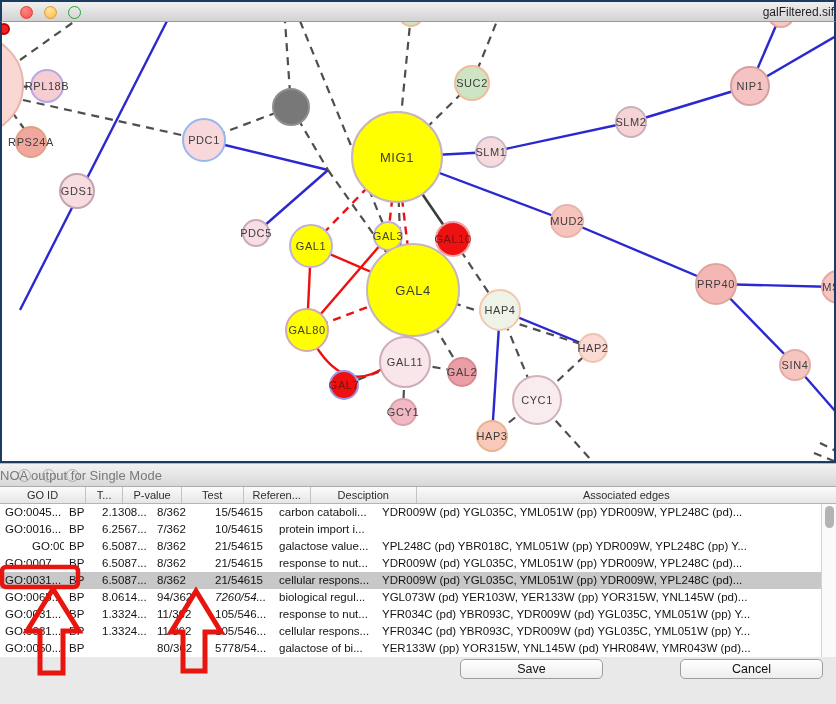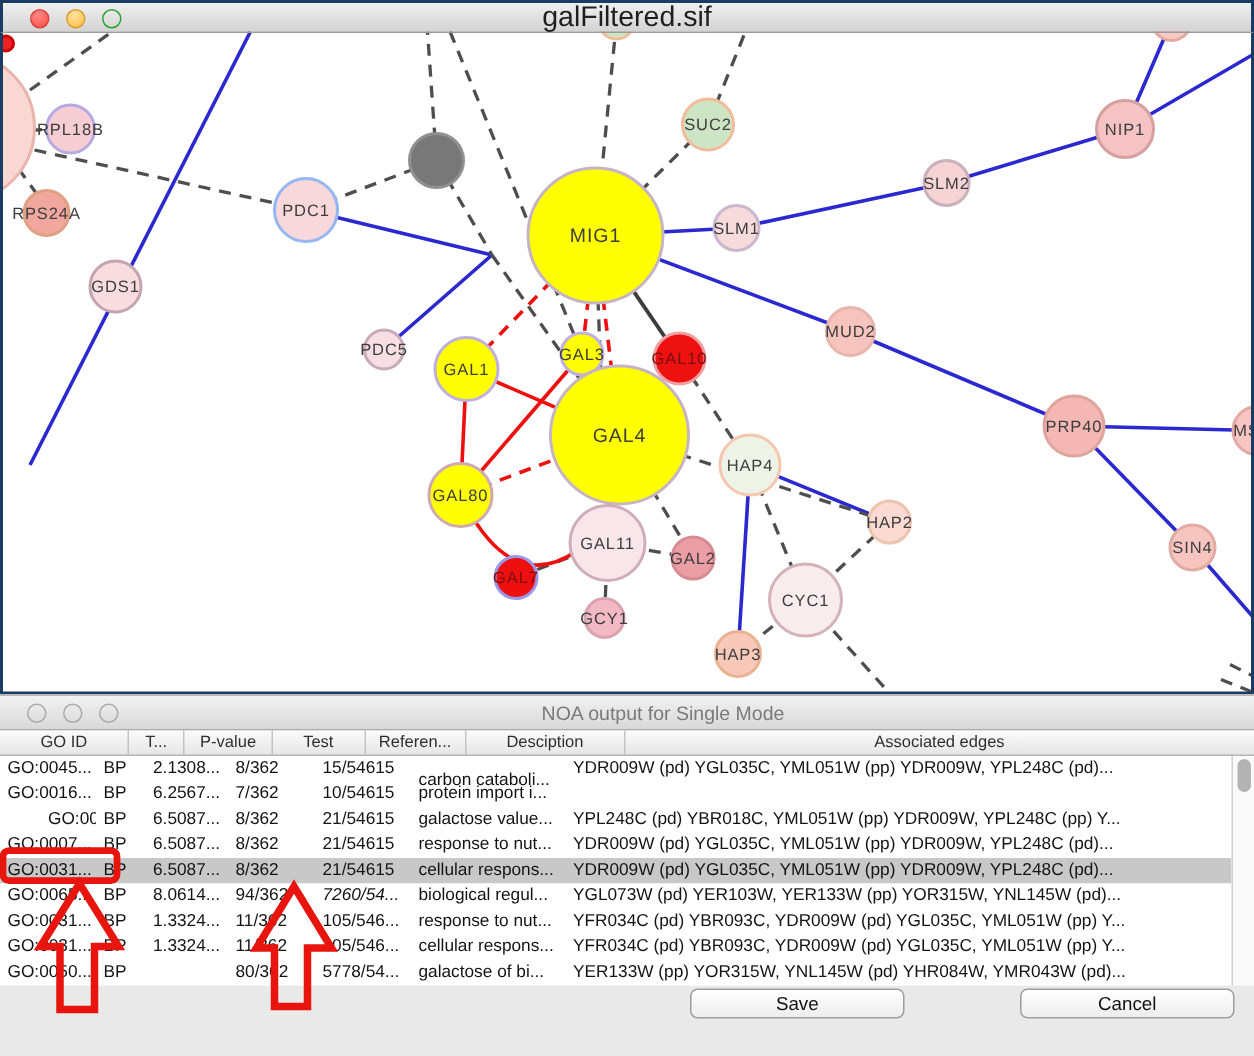--- a/index.html
+++ b/index.html
@@ -4,33 +4,33 @@
 <style>
   html,body{margin:0;padding:0;background:#e9e9e9;font-family:"Liberation Sans",sans-serif;}
   #stage{position:relative;width:836px;height:704px;overflow:hidden;background:#e9e9e9;}
 
   
   .graph-window{position:absolute;left:0;top:0;width:836px;height:463px;}
   .graph-window svg{position:absolute;left:0;top:0;}
   .titlebar{position:absolute;left:0;top:0;width:836px;height:22px;box-sizing:border-box;
     background:linear-gradient(#f0f0f0,#d3d3d3);border:2px solid #1a3c63;border-bottom:1px solid #9b9b9b;z-index:5;}
   .titlebar .win-title{position:absolute;left:0;right:0;top:0;height:20px;line-height:20px;
-    text-align:center;font-size:19px;color:#1f1f1f;}
+    text-align:right;font-size:12px;color:#1f1f1f;}
   .tl{position:absolute;top:4px;width:13px;height:13px;border-radius:50%;box-sizing:border-box;}
   .tl.red{left:18px;background:radial-gradient(circle at 40% 30%,#ff8a85,#fb4b43);border:1px solid #d9443c;}
   .tl.yellow{left:42px;background:radial-gradient(circle at 40% 30%,#ffe2a0,#fdbc40);border:1px solid #dc9c33;}
   .tl.green{left:66px;background:radial-gradient(circle at 40% 30%,#9ee89a,#35c649;);border:1px solid #2aa334;}
   .tl.hollow{background:transparent;border:1.5px solid #ababab;}
 
   
   .table-window{position:absolute;left:0;top:463px;width:836px;height:241px;background:#e9e9e9;}
   .titlebar2{position:absolute;left:0;top:0;width:836px;height:24px;box-sizing:border-box;
     background:linear-gradient(#f2f2f2,#d8d8d8);border-top:1px solid #b9b9b9;border-bottom:1px solid #ababab;}
   .titlebar2 .win-title{position:absolute;left:0;right:0;top:0;height:28px;line-height:23px;
-    text-align:center;font-size:13px;color:#7a7a7a;padding-left:48px;}
+    text-align:left;font-size:13px;color:#7a7a7a;}
   .titlebar2 .tl{top:5px;}
 
   .table-header{position:absolute;left:0;top:24px;width:836px;height:17px;box-sizing:border-box;
     background:linear-gradient(#fbfbfb,#e6e6e6);border-bottom:1px solid #b4b4b4;display:flex;}
   .th{box-sizing:border-box;height:16px;line-height:16px;font-size:11px;color:#2e2e2e;
     text-align:center;border-right:1px solid #c3c3c3;overflow:hidden;white-space:nowrap;}
   .th:last-child{border-right:none;}
 
   .table-body{position:absolute;left:0;top:41px;width:821px;height:153px;background:#ffffff;overflow:hidden;}
   .trow{display:flex;height:17px;background:#ffffff;}
@@ -199,21 +199,21 @@
         <div class="th" style="width: 108px;">Desciption</div>
         <div class="th" style="width: 429px;">Associated edges</div>
       </div>
     <div class="table-body" id="table-body">
         <div class="trow">
           <div class="td" style="width: 64px;">GO:0045...</div>
           <div class="td" style="width: 33px;">BP</div>
           <div class="td" style="width: 55px;">2.1308...</div>
           <div class="td" style="width: 58px;">8/362</div>
           <div class="td" style="width: 64px;">15/54615</div>
-          <div class="td" style="width: 103px; margin-top: 8px;">carbon cataboli...</div>
+          <div class="td" style="width: 103px;">carbon cataboli...</div>
           <div class="td" style="width: 424px;">YDR009W (pd) YGL035C, YML051W (pp) YDR009W, YPL248C (pd)...</div>
         </div>
         <div class="trow">
           <div class="td" style="width: 64px;">GO:0016...</div>
           <div class="td" style="width: 33px;">BP</div>
           <div class="td" style="width: 55px;">6.2567...</div>
           <div class="td" style="width: 58px;">7/362</div>
           <div class="td" style="width: 64px;">10/54615</div>
           <div class="td" style="width: 103px;">protein import i...</div>
         </div>

